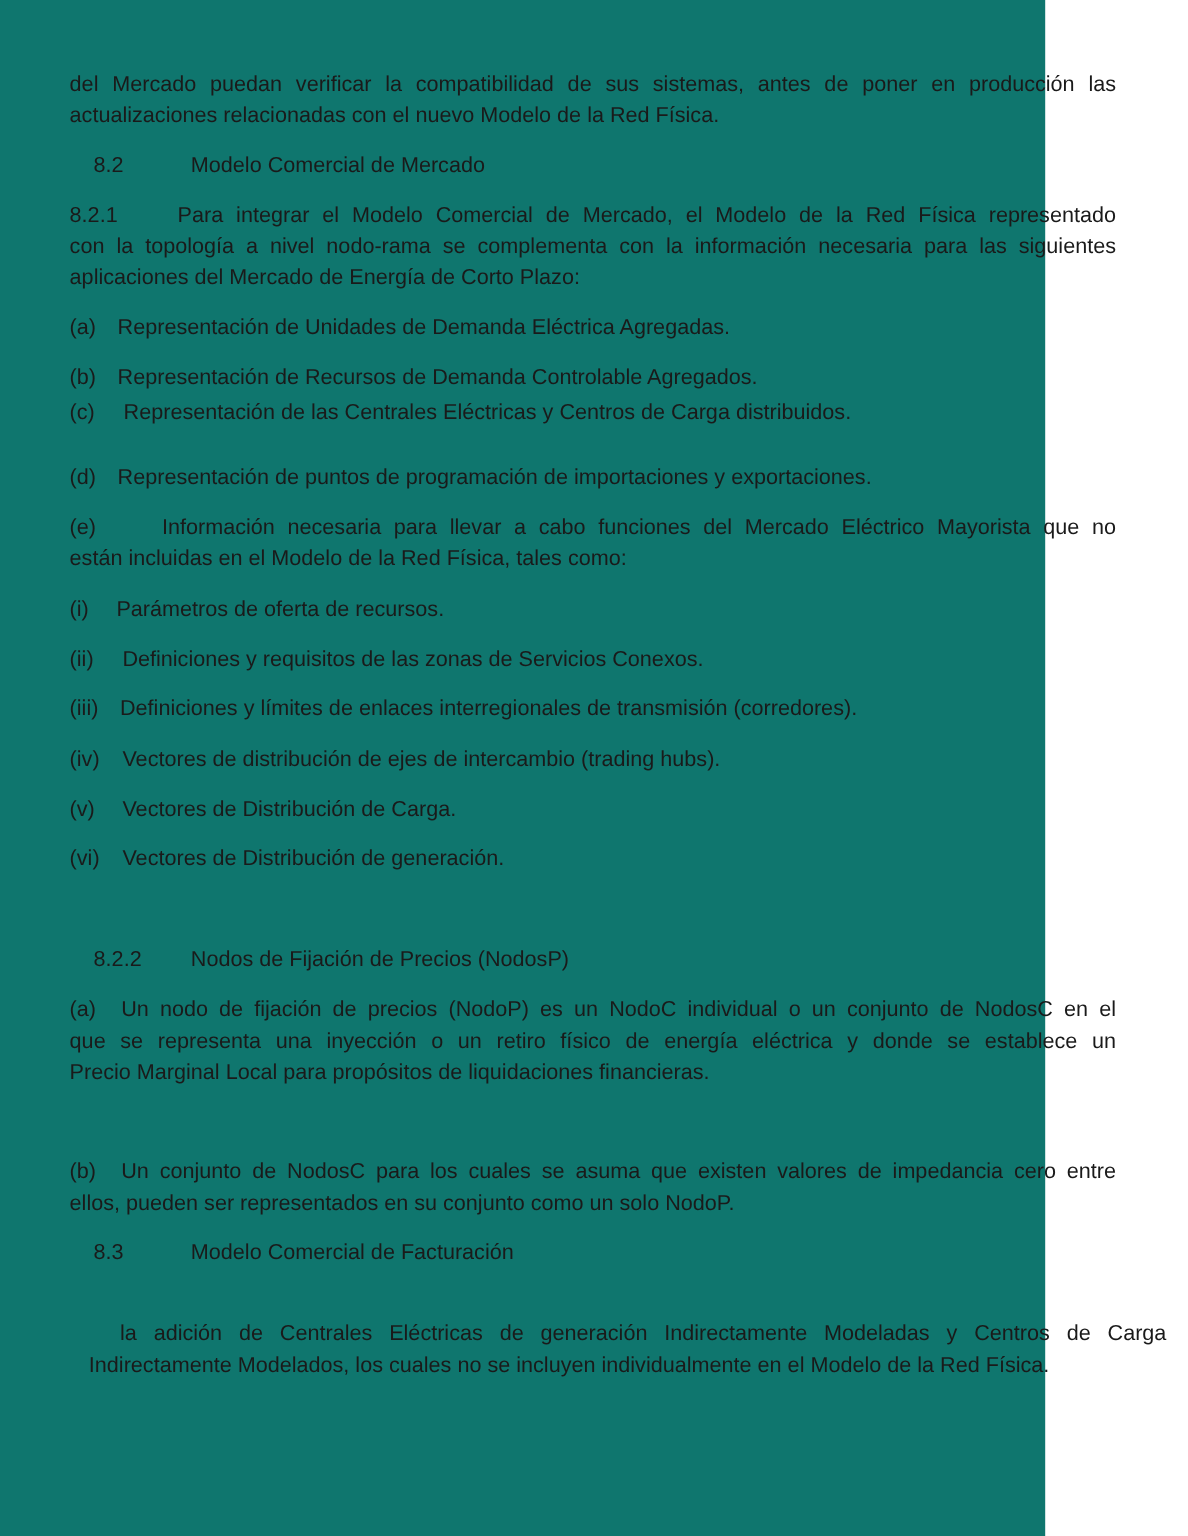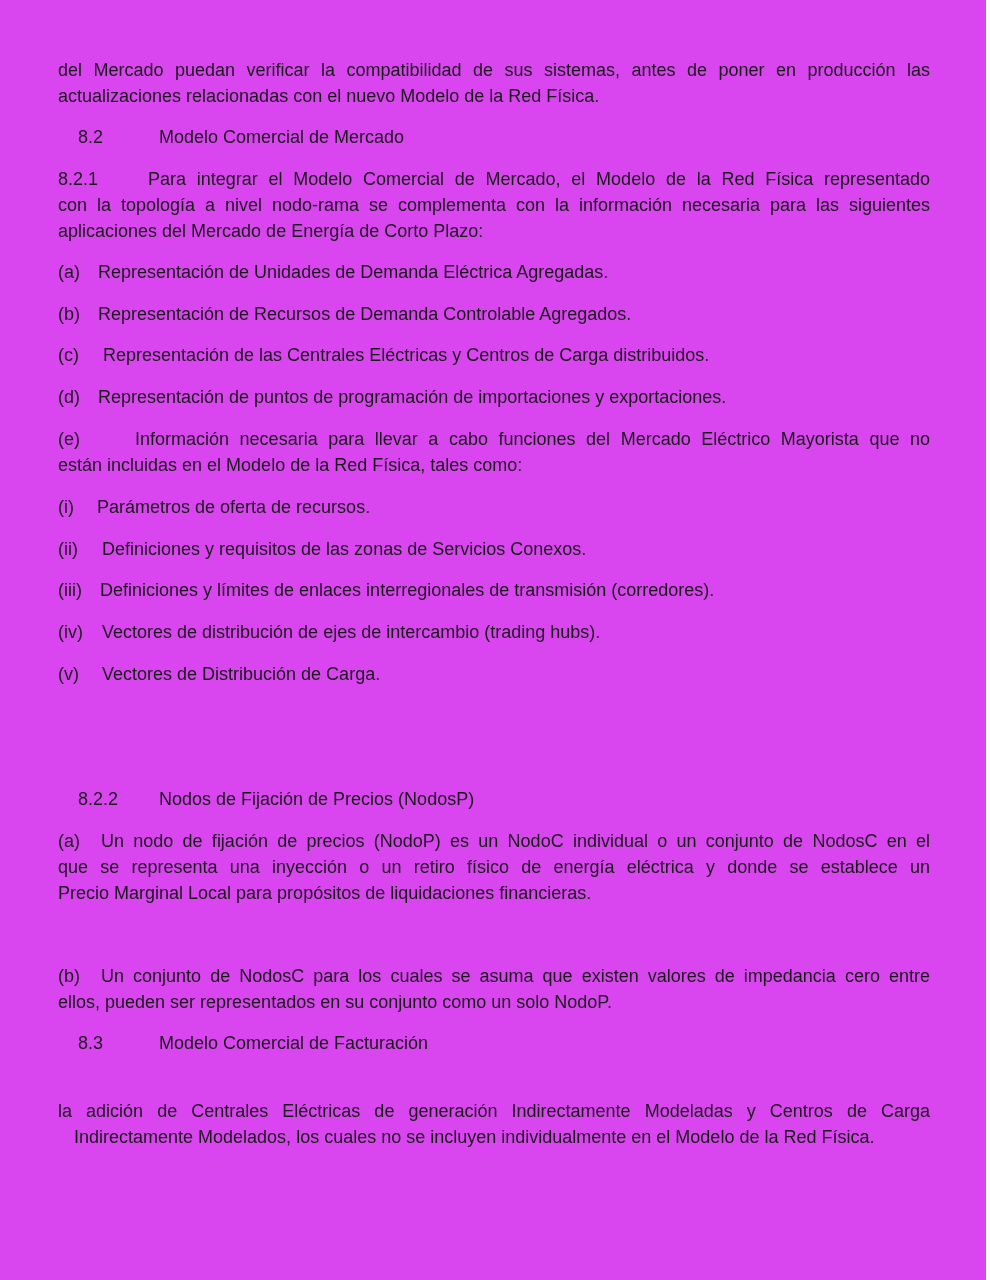--- a/index.html
+++ b/index.html
@@ -12,23 +12,23 @@
       height: 1280px;
       position: relative;
       overflow: hidden;
       font-family: "Liberation Sans", sans-serif;
       font-size: 18px;
       color: #1a1a1a;
     }
     .page {
       position: absolute;
       left: 0; top: 0;
-      width: 986px;
+      width: 871px;
       height: 1280px;
-      background: #d946ef;
+      background: #0f766e;
     }
     .line {
       position: absolute;
       left: 58px;
       width: 872px;
       height: 26px;
       line-height: 26px;
       white-space: nowrap;
     }
     .just {
@@ -75,21 +75,21 @@
   </div>
   <div class="line just" style="top:192px;">con la topología a nivel nodo-rama se complementa con la información necesaria para las siguientes</div>
   <div class="line" style="top:218px;">aplicaciones del Mercado de Energía de Corto Plazo:</div>
 
   <div class="line" style="top:259px;">
     <span class="num lbl-a">(a)</span><span>Representación de Unidades de Demanda Eléctrica Agregadas.</span>
   </div>
   <div class="line" style="top:301px;">
     <span class="num lbl-a">(b)</span><span>Representación de Recursos de Demanda Controlable Agregados.</span>
   </div>
-  <div class="line" style="top:342px;">
+  <div class="line" style="top:330px;">
     <span class="num lbl-c">(c)</span><span>Representación de las Centrales Eléctricas y Centros de Carga distribuidos.</span>
   </div>
   <div class="line" style="top:384px;">
     <span class="num lbl-a">(d)</span><span>Representación de puntos de programación de importaciones y exportaciones.</span>
   </div>
 
   <div class="line inline-just" style="top:426px;">
     <span class="num lbl-e">(e)</span>
     <span class="just" style="flex:1; display:block; height:26px; overflow:hidden;margin-left:28px;">Información necesaria para llevar a cabo funciones del Mercado Eléctrico Mayorista que no</span>
   </div>
@@ -103,20 +103,23 @@
   </div>
   <div class="line" style="top:577px;">
     <span class="num lbl-iii">(iii)</span><span>Definiciones y límites de enlaces interregionales de transmisión (corredores).</span>
   </div>
   <div class="line" style="top:661px;">
     <span class="num lbl-v">(v)</span><span>Vectores de Distribución de Carga.</span>
   </div>
   <div class="line" style="top:619px;">
     <span class="num lbl-iv">(iv)</span><span>Vectores de distribución de ejes de intercambio (trading hubs).</span>
   </div>
+  <div class="line" style="top:702px;">
+    <span class="num lbl-vi">(vi)</span><span>Vectores de Distribución de generación.</span>
+  </div>
 
   <div class="line" style="top:786px;">
     <span class="num head-num">8.2.2</span><span>Nodos de Fijación de Precios (NodosP)</span>
   </div>
 
   <div class="line inline-just" style="top:828px;">
     <span class="num lbl-pa">(a)</span>
     <span class="just" style="flex:1; display:block; height:26px; overflow:hidden;">Un nodo de fijación de precios (NodoP) es un NodoC individual o un conjunto de NodosC en el</span>
   </div>
   <div class="line just" style="top:854px;">que se representa una inyección o un retiro físico de energía eléctrica y donde se establece un</div>
@@ -125,16 +128,16 @@
   <div class="line inline-just" style="top:963px;">
     <span class="num lbl-pb">(b)</span>
     <span class="just" style="flex:1; display:block; height:26px; overflow:hidden;">Un conjunto de NodosC para los cuales se asuma que existen valores de impedancia cero entre</span>
   </div>
   <div class="line" style="top:989px;">ellos, pueden ser representados en su conjunto como un solo NodoP.</div>
 
   <div class="line" style="top:1030px;">
     <span class="num head-num">8.3</span><span>Modelo Comercial de Facturación</span>
   </div>
 
-  <div class="line just" style="top:1098px;">la adición de Centrales Eléctricas de generación Indirectamente Modeladas y Centros de Carga</div>
+  <div class="line just" style="top:1098px;margin-left:42px;">la adición de Centrales Eléctricas de generación Indirectamente Modeladas y Centros de Carga</div>
   <div class="line" style="top:1124px;margin-left:16px;">Indirectamente Modelados, los cuales no se incluyen individualmente en el Modelo de la Red Física.</div>
 
 </div>
 
 </body></html>

